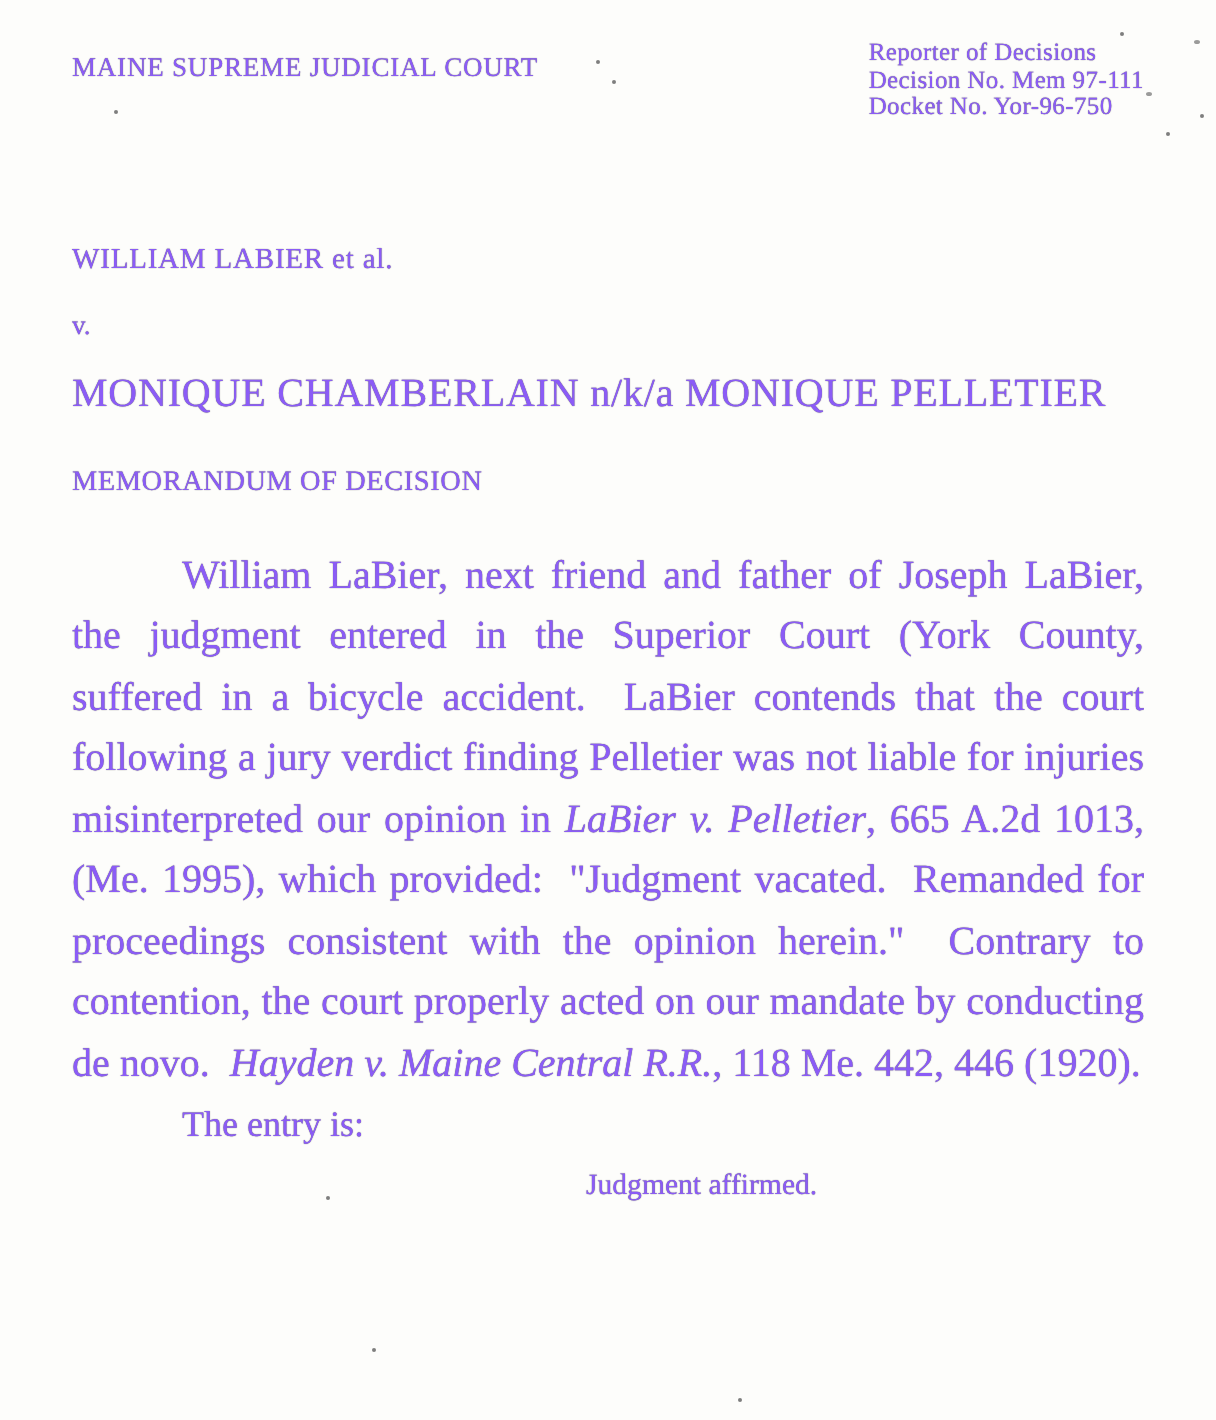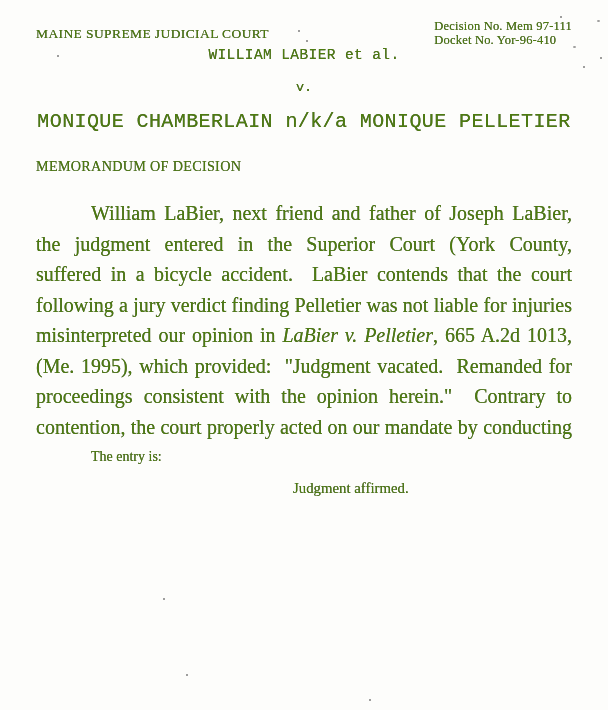--- a/index.html
+++ b/index.html
@@ -4,63 +4,64 @@
 <style>
   html,body{margin:0;padding:0;background:#e8e8e8;}
   .page{
     position:relative;
     width:608px;height:710px;
     margin:0 auto;
     background:#fdfdfb;
     box-sizing:border-box;
     padding:20px 36px 0 36px;
     font-family:"Liberation Serif","DejaVu Serif",serif;
-    color:#4d7c0f;
+    color:#8b5cf6;
     text-shadow:0 0 0.5px rgba(25,25,25,0.75);
     overflow:hidden;
   }
   
   .hdr{display:flex;justify-content:space-between;align-items:flex-start;}
   .court{font-size:13.5px;letter-spacing:0.4px;margin-top:6px;white-space:nowrap;}
   .reporter{font-size:12.5px;line-height:13.5px;letter-spacing:0.2px;}
   
-  .caption{text-align:center;font-family:Liberation Mono, monospace;}
+  .caption{margin-top:61px;text-align:left;}
   .plaintiff{font-size:14.5px;line-height:17px;letter-spacing:0.4px;}
   .versus{margin-top:16px;font-size:13.5px;line-height:16px;}
   .defendant{margin-top:18px;font-size:20px;line-height:16px;letter-spacing:0.4px;}
   
   .dates{margin-top:27px;text-align:center;font-size:14px;line-height:14.5px;}
   .argued{position:relative;left:7px;}
   .decided{position:relative;left:30px;}
   
   .panel{margin-top:32px;font-size:13.8px;line-height:15px;letter-spacing:0.15px;white-space:nowrap;}
   .memo-heading{margin-top:14px;font-size:14.2px;line-height:18px;letter-spacing:0.3px;}
   
   .para{margin-top:23px;font-size:20px;}
   .bline{line-height:30.5px;text-align:justify;text-align-last:justify;height:30.5px;overflow:hidden;}
   .bline.indent{text-indent:55px;}
   .bline.last{text-align-last:left;}
   .bline em{font-style:italic;}
   
-  .entry-label{font-size:14px;line-height:30.5px;padding-left:55px;}
+  .entry-label{font-size:18px;line-height:30.5px;padding-left:55px;}
   .entry-text{font-size:14.8px;line-height:30.5px;padding-left:257px;}
   
   .speck{position:absolute;width:2px;height:2px;border-radius:50%;background:#3a3a3a;opacity:0.65;}
   .speck.b{width:3px;height:2px;opacity:0.5;}
 </style>
 </head>
 <body>
 
 <div class="page">
 
   <div class="hdr">
     <div class="court">MAINE SUPREME JUDICIAL COURT</div>
     <div class="reporter">
+      <div>Reporter of Decisions</div>
       <div>Decision No. Mem 97-111</div>
-      <div>Docket No. Yor-96-410</div>
+      <div>Docket No. Yor-96-750</div>
     </div>
   </div>
 
   <div class="caption">
     <div class="plaintiff">WILLIAM LABIER et al.</div>
     <div class="versus">v.</div>
     <div class="defendant">MONIQUE CHAMBERLAIN n/k/a MONIQUE PELLETIER</div>
   </div>
 
   <div class="dates">
@@ -71,20 +72,21 @@
 
   <div class="para">
       <div class="bline indent"><span>William LaBier, next friend and father of Joseph LaBier, appeals from</span></div>
       <div class="bline"><span>the judgment entered in the Superior Court (York County, </span><em>Fritzsche, J.</em><span>)</span></div>
       <div class="bline"><span>suffered in a bicycle accident.&nbsp; LaBier contends that the court</span></div>
       <div class="bline"><span>following a jury verdict finding Pelletier was not liable for injuries Joseph</span></div>
       <div class="bline"><span>misinterpreted our opinion in </span><em>LaBier v. Pelletier</em><span>, 665 A.2d 1013, 1016</span></div>
       <div class="bline"><span>(Me. 1995), which provided:&nbsp; "Judgment vacated.&nbsp; Remanded for further</span></div>
       <div class="bline"><span>proceedings consistent with the opinion herein."&nbsp; Contrary to LaBier's</span></div>
       <div class="bline"><span>contention, the court properly acted on our mandate by conducting a trial</span></div>
+      <div class="bline last"><span>de novo.&nbsp; </span><em>Hayden v. Maine Central R.R.</em><span>, 118 Me. 442, 446 (1920).</span></div>
     </div>
 
   <div class="entry-label">The entry is:</div>
 
   <div class="entry-text">Judgment affirmed.</div>
 
   <i class="speck" style="left:298px;top:30px"></i>
   <i class="speck" style="left:306px;top:40px"></i>
   <i class="speck" style="left:57px;top:55px"></i>
   <i class="speck" style="left:560px;top:16px"></i>

